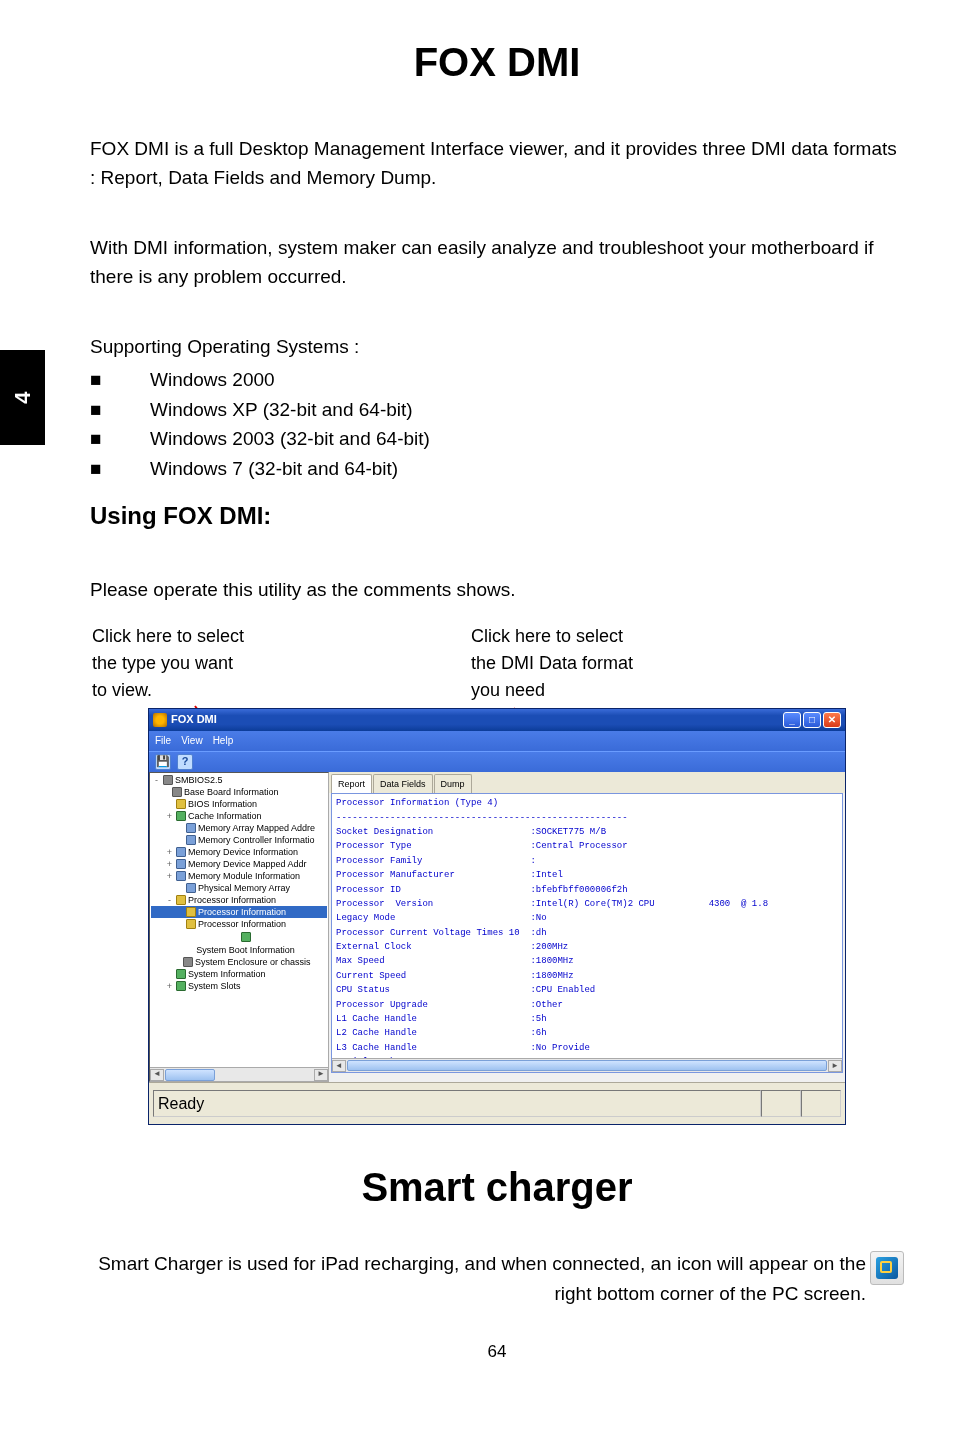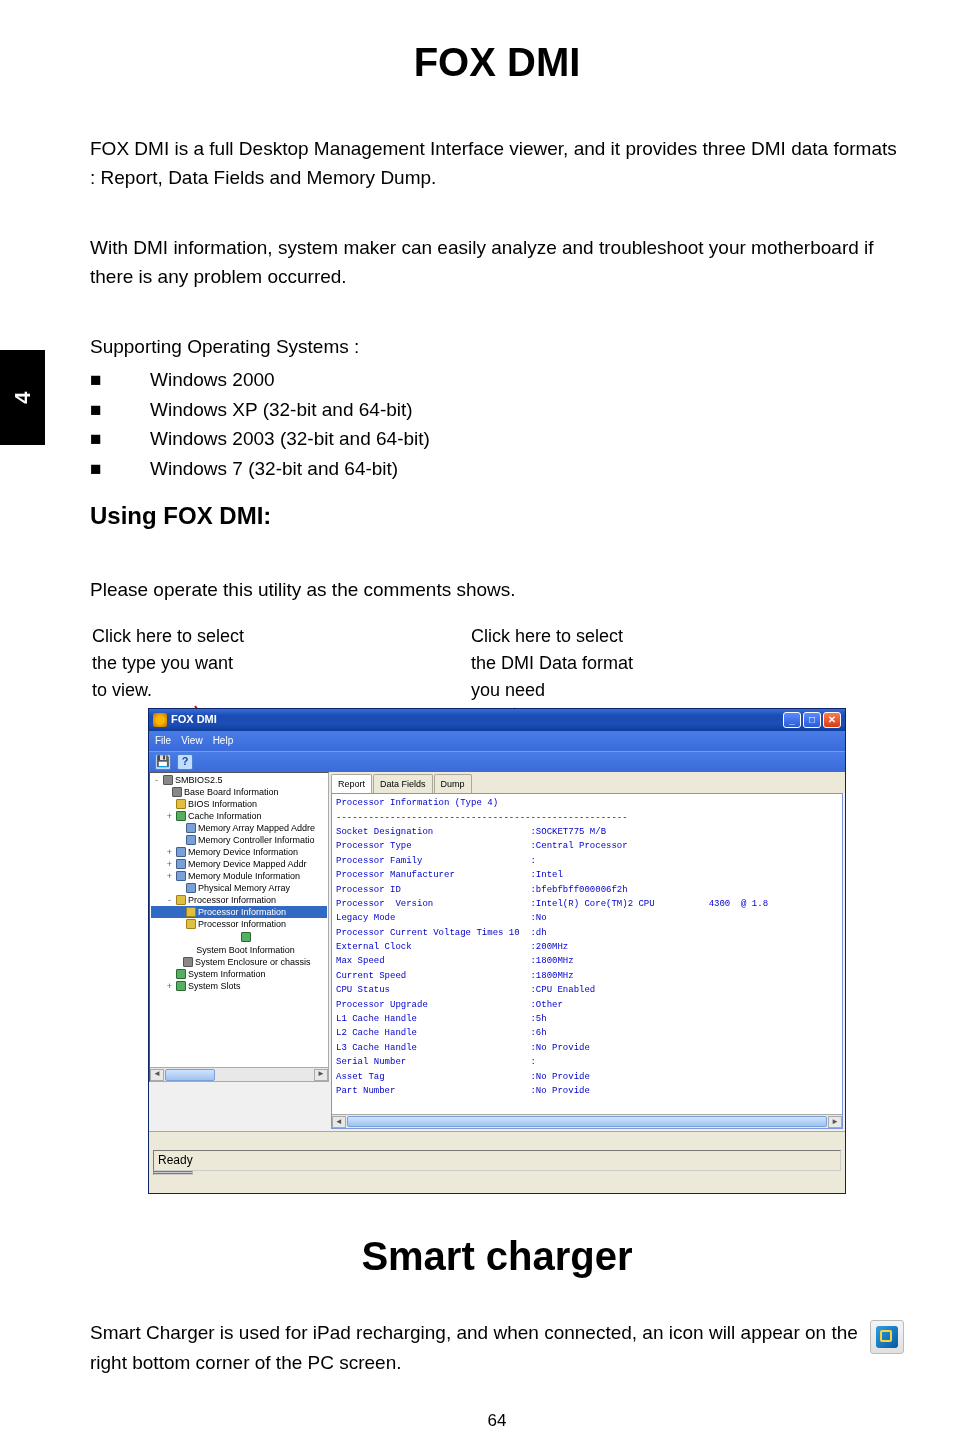--- a/index.html
+++ b/index.html
@@ -149,51 +149,51 @@
   .tabs-row { display:flex; padding-top:2px; padding-left:2px; background:#ece9d8;}
   .tab-btn { font-size:9px; padding:2px 6px; background:#ece9d8; border:1px solid #aca899; border-bottom:none; margin-right:1px; border-radius:2px 2px 0 0;}
   .tab-btn.active { background:#fff;}
   .report-box {
     background:#fff;
     border:1px solid #7a96df;
     font-family: "Courier New", monospace;
     font-size: 9px;
     color:#0000cc;
     padding:2px 4px;
-    height: 336px;
+    height: 280px;
     margin:0 2px 2px 2px;
     position:relative;
     overflow:hidden;
     white-space:pre;
   }
   .report-scroll-h{position:absolute;bottom:0;left:0;right:0;height:14px;background:#e8e8e8;border-top:1px solid #aaa;display:flex;}
   .report-scroll-h .bar{flex:1;background:linear-gradient(#cfe3ff,#9ec2f0);border:1px solid #7aa0d8;margin:1px;border-radius:2px;}
   .report-scroll-h .arrow{width:14px;height:12px;margin:1px 0;background:#e8e8e8;border:1px solid #aaa;display:flex;align-items:center;justify-content:center;font-size:8px;color:#555;}
   .statusbar {
     background:#ece9d8;
     border-top:1px solid #aca899;
-    font-size:12px;
-    padding:18px 4px;
+    font-size:16px;
+    padding:7px 4px;
     display:flex;
-    flex-direction:column;
   }
   .statusbar .cell{border:1px inset #ccc;padding:0 4px;}
   .statusbar .grow{flex:1;}
 
   h1.title2 {
     text-align:center;
     font-size: 40px;
     font-weight:bold;
     margin-top: 30px;
     margin-bottom: 30px;
   }
   .charger-row {
     display:flex;
     align-items:flex-start;
-    gap:10px;
+    gap:4px;
+    text-align:right;
   }
   .charger-text { flex:1; font-size:19px; line-height:1.55;}
   .charger-icon {
     width:34px; height:34px;
     border:1px solid #bbb;
     border-radius:3px;
     background: linear-gradient(#f4f4f4,#e0e0e0);
     display:flex;align-items:center;justify-content:center;
     margin-top:2px;
   }

